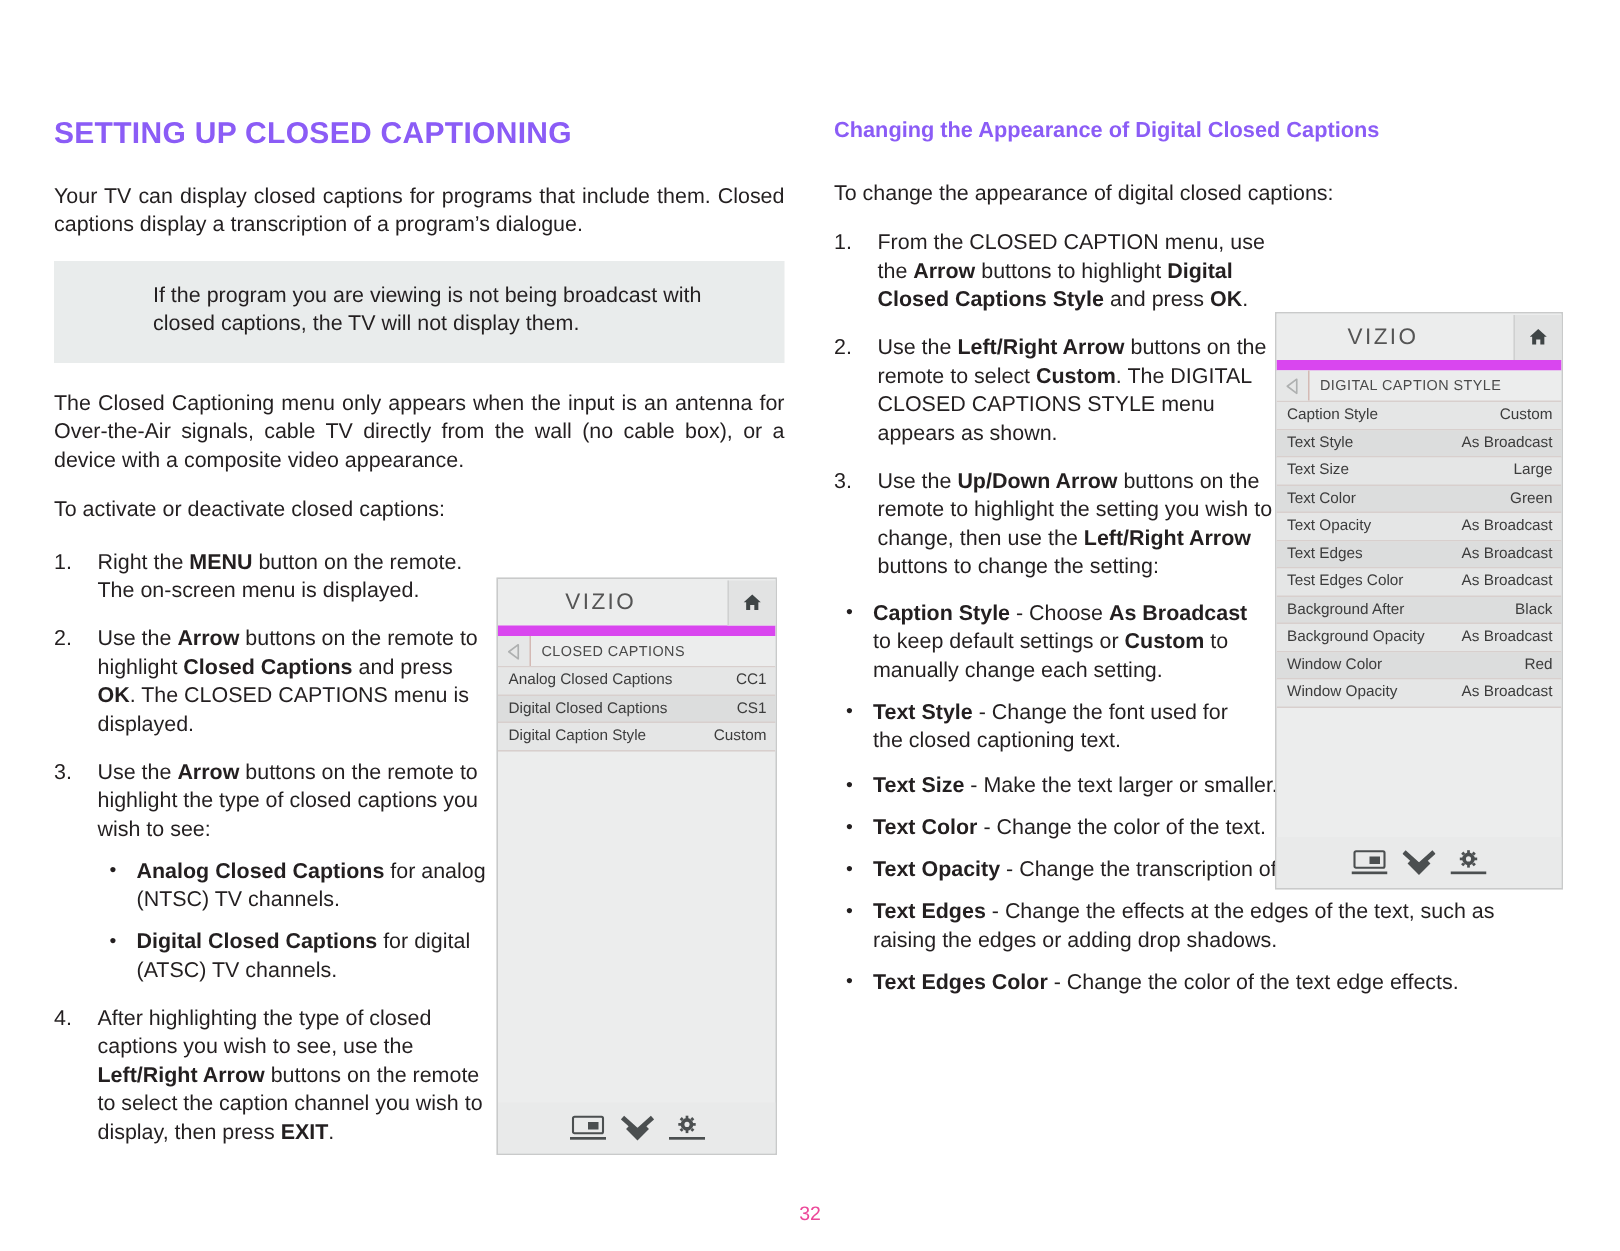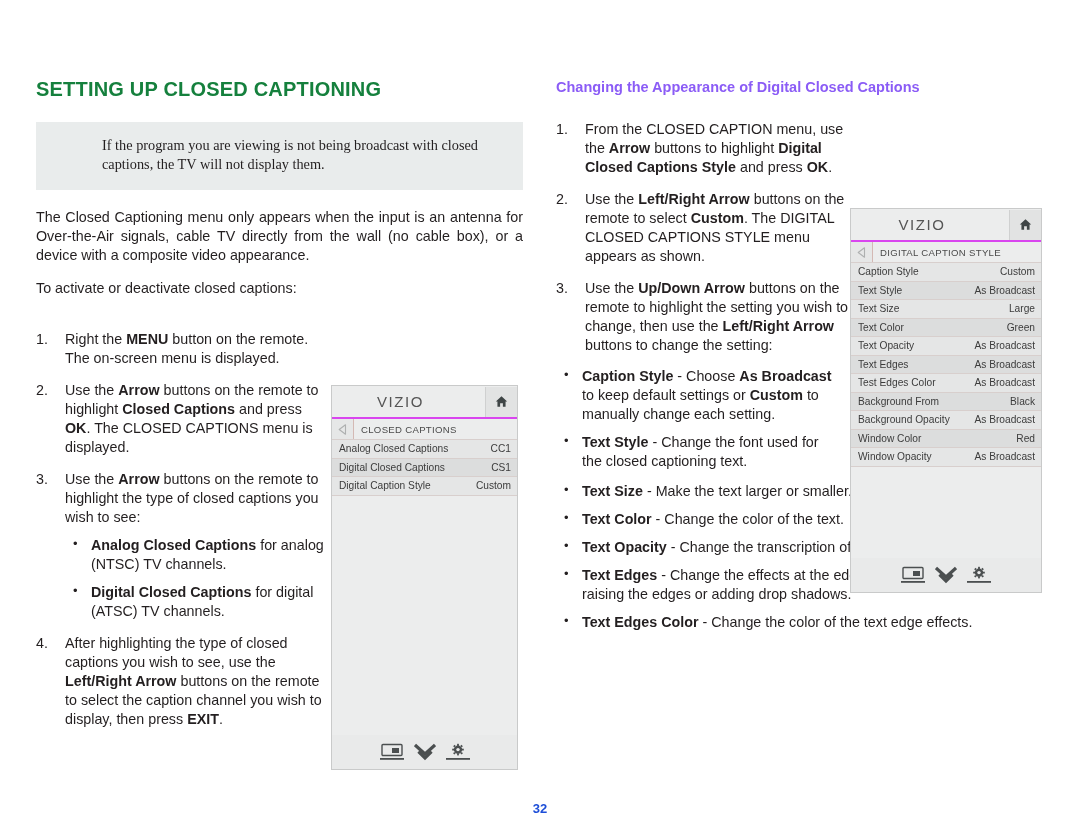--- a/index.html
+++ b/index.html
@@ -36,21 +36,21 @@
     top: 78px;
     width: 480px;
   }
 
   h1.section-title {
     font-size: 20px;
     font-weight: bold;
     letter-spacing: 0.2px;
     margin: 0 0 22px 0;
     line-height: 1.1;
-    color: #15803d;
+    color: #8b5cf6;
   }
   h2.sub-title {
     font-size: 14.5px;
     font-weight: bold;
     margin: 0 0 24px 0;
     line-height: 1.25;
     color: #8b5cf6;
   }
 
   p.body {
@@ -60,21 +60,20 @@
     text-align: justify;
   }
   p.body.nojust { text-align: left; }
 
   .callout {
     background: #e9ecec;
     padding: 14px 22px 16px 66px;
     margin: 0 0 18px 0;
     box-sizing: border-box;
     width: 487px;
-    font-family: Liberation Serif, serif;
   }
   .callout p {
     margin: 0;
     font-size: 14.3px;
     line-height: 1.33;
   }
 
   
   ol.steps {
     list-style: none;
@@ -132,21 +131,21 @@
     box-sizing: border-box;
     font-family: "Liberation Sans", sans-serif;
     color: #3b3b3b;
     overflow: hidden;
   }
   .tv-header {
     height: 31px;
     display: flex;
     align-items: center;
     background: #eceded;
-    border-bottom: 2px solid #d946ef;
+    border-bottom: 7px solid #d946ef;
     gap: 22px;
   }
   .tv-logo {
     flex: 1;
     text-align: center;
     font-size: 15px;
     letter-spacing: 1.6px;
     font-weight: 500;
     color: #555;
     padding-left: 6px;
@@ -218,56 +217,57 @@
   }
 
   
   .page-number {
     position: absolute;
     left: 0;
     right: 0;
     bottom: 18px;
     text-align: center;
     font-size: 13px;
-    color: #1d4ed8;
-    font-weight: bold;
+    color: #ec4899;
   }
 </style>
 </head>
 <body>
 
 <div class="page">
 
   <div class="col-left">
     <h1 class="section-title">SETTING UP CLOSED CAPTIONING</h1>
 
+    <p class="body">Your TV can display closed captions for programs that include them. Closed captions display a transcription of a program’s dialogue.</p>
 
     <div class="callout">
       <p>If the program you are viewing is not being broadcast with closed captions, the TV will not display them.</p>
     </div>
 
     <p class="body">The Closed Captioning menu only appears when the input is an antenna for Over-the-Air signals, cable TV directly from the wall (no cable box), or a device with a composite video appearance.</p>
 
-    <p class="body nojust" style="width:275px;margin-bottom:32px;">To activate or deactivate closed captions:</p>
+    <p class="body nojust" style="width:275px;margin-bottom:16px;">To activate or deactivate closed captions:</p>
 
     <ol class="steps steps-narrow" id="left-steps">
         <li><span class="num">1.</span><span>Right the </span><b>MENU</b><span> button on the remote. The on-screen menu is displayed.</span></li>
         <li><span class="num">2.</span><span>Use the </span><b>Arrow</b><span> buttons on the remote to highlight </span><b>Closed Captions</b><span> and press </span><b>OK</b><span>. The CLOSED CAPTIONS menu is displayed.</span></li>
         <li><span class="num">3.</span><span>Use the </span><b>Arrow</b><span> buttons on the remote to highlight the type of closed captions you wish to see:</span><ul class="bullets">
             <li><span class="dot">•</span><b>Analog Closed Captions</b><span> for analog (NTSC) TV channels.</span></li>
             <li><span class="dot">•</span><b>Digital Closed Captions</b><span> for digital (ATSC) TV channels.</span></li>
           </ul></li>
         <li><span class="num">4.</span><span>After highlighting the type of closed captions you wish to see, use the </span><b>Left/Right Arrow</b><span> buttons on the remote to select the caption channel you wish to display, then press </span><b>EXIT</b><span>.</span></li>
       </ol>
   </div>
 
   <div class="col-right">
     <h2 class="sub-title">Changing the Appearance of Digital Closed Captions</h2>
 
 
+    <p class="body nojust" style="margin-bottom:14px;">To change the appearance of digital closed captions:</p>
 
     <ol class="steps steps-narrow" id="right-steps">
         <li><span class="num">1.</span><span>From the CLOSED CAPTION menu, use the </span><b>Arrow</b><span> buttons to highlight </span><b>Digital Closed Captions Style</b><span> and press </span><b>OK</b><span>.</span></li>
         <li><span class="num">2.</span><span>Use the </span><b>Left/Right Arrow</b><span> buttons on the remote to select </span><b>Custom</b><span>. The DIGITAL CLOSED CAPTIONS STYLE menu appears as shown.</span></li>
         <li><span class="num">3.</span><span>Use the </span><b>Up/Down Arrow</b><span> buttons on the remote to highlight the setting you wish to change, then use the </span><b>Left/Right Arrow</b><span> buttons to change the setting:</span></li>
       </ol>
 
     <ul class="bullets" id="right-bullets-narrow" style="margin-top:12px;">
         <li style="width: 250px;"><span class="dot">•</span><b>Caption Style</b><span> - Choose </span><b>As Broadcast</b><span> to keep default settings or </span><b>Custom</b><span> to manually change each setting.</span></li>
         <li style="width: 250px;"><span class="dot">•</span><b>Text Style</b><span>  - Change the font used for the closed captioning text.</span></li>
@@ -387,21 +387,21 @@
         </div>
         <div class="tv-row even">
           <span class="lbl">Text Edges</span>
           <span class="val">As Broadcast</span>
         </div>
         <div class="tv-row odd">
           <span class="lbl">Test Edges Color</span>
           <span class="val">As Broadcast</span>
         </div>
         <div class="tv-row even">
-          <span class="lbl">Background From</span>
+          <span class="lbl">Background After</span>
           <span class="val">Black</span>
         </div>
         <div class="tv-row odd">
           <span class="lbl">Background Opacity</span>
           <span class="val">As Broadcast</span>
         </div>
         <div class="tv-row even">
           <span class="lbl">Window Color</span>
           <span class="val">Red</span>
         </div>

